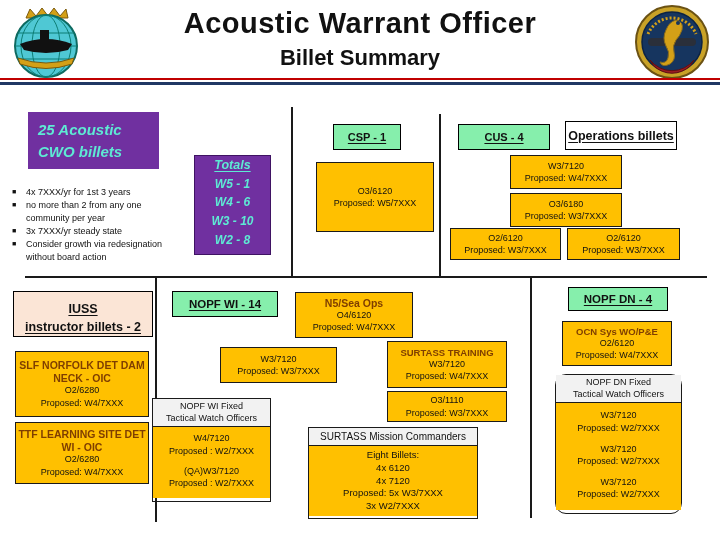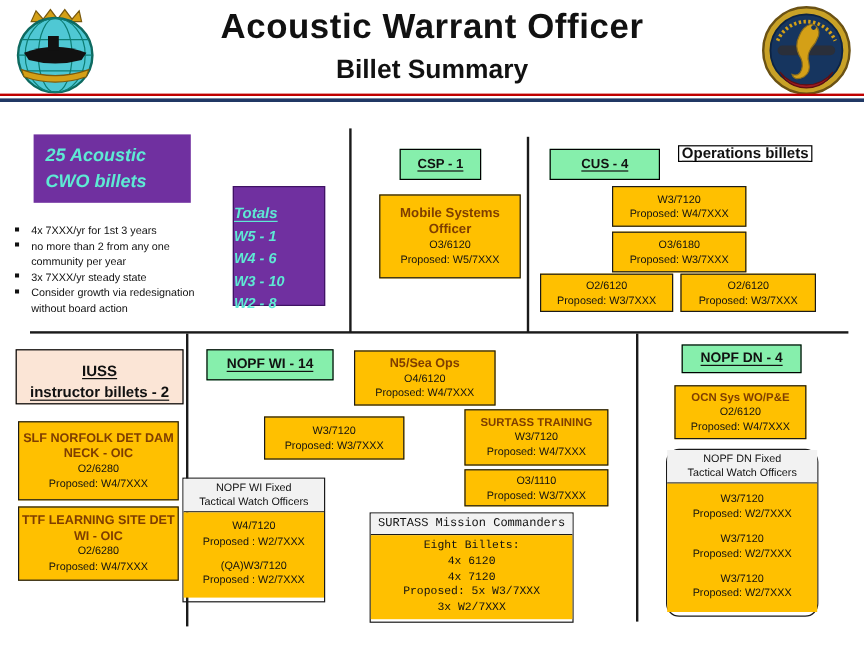--- a/index.html
+++ b/index.html
@@ -15,21 +15,21 @@
     font-size:29px; font-weight:bold; color:#111; letter-spacing:0.5px; }
   .slide-subtitle { left:0; top:45px; width:720px; text-align:center;
     font-size:22px; font-weight:bold; color:#111; }
   .rule-red { left:0; top:78px; width:720px; height:2px; background:#C00000; }
   .rule-navy { left:0; top:82px; width:720px; height:3px; background:#203864; }
 
   .purple-box { background:#7030A0; color:#5eead4;font-style:italic; }
   .title-box { left:28px; top:112px; width:131px; height:57px; padding:7px 6px 0 10px;
     font-size:15px; font-weight:bold; line-height:1.45; }
   .totals-box { left:194px; top:155px; width:77px; height:100px; border:1px solid #3f1363;
-    text-align:left; font-weight:bold; padding-top:13px; }
+    text-align:center; font-weight:bold; padding-top:0; }
   .totals-title { font-size:12.5px; line-height:1.5; }
   .totals-row { font-size:12px; line-height:1.55; }
 
   .bullets { left:12px; top:186px; width:152px; }
   .bullet { display:flex; font-size:9px; color:#111; line-height:1.45; }
   .bullet .mk { width:14px; font-size:7px; padding-top:1px; flex:0 0 14px; }
 
   .divider { background:#1a1a1a; }
 
   .hdr { border:1.5px solid #000; display:flex; align-items:center; justify-content:center;
@@ -122,28 +122,27 @@
     <div class="totals-title u">Totals</div>
     <div class="totals-row">W5  -  1</div>
     <div class="totals-row">W4  -  6</div>
     <div class="totals-row">W3  -  10</div>
     <div class="totals-row">W2  -  8</div>
   </div>
 
   <div class="abs hdr hdr-pink" style="left:333px; top:124px; width:68px; height:26px; font-size:11px;">CSP - 1</div>
 
   <div class="abs gold" style="left:316px; top:162px; width:118px; height:70px;">
-    <div class="t" style="font-size:11px;">Mobile Systems Officer</div>
     <div class="c">O3/6120</div>
     <div class="p">Proposed: W5/7XXX</div>
   </div>
 
   <div class="abs hdr hdr-pink" style="left:458px; top:124px; width:92px; height:26px; font-size:11px;">CUS - 4</div>
 
-  <div class="abs hdr hdr-white" style="left:565px; top:121px; width:112px; height:14px; font-size:12.5px;">Operations billets</div>
+  <div class="abs hdr hdr-white" style="left:565px; top:121px; width:112px; height:29px; font-size:12.5px;">Operations billets</div>
 
   <div class="abs gold" style="left:510px; top:155px; width:112px; height:34px;">
     <div class="c">W3/7120</div>
     <div class="p">Proposed: W4/7XXX</div>
   </div>
   <div class="abs gold" style="left:510px; top:193px; width:112px; height:34px;">
     <div class="c">O3/6180</div>
     <div class="p">Proposed: W3/7XXX</div>
   </div>
   <div class="abs gold" style="left:450px; top:228px; width:111px; height:32px;">
@@ -202,21 +201,21 @@
     <div class="t" style="font-size:9.5px;">SURTASS TRAINING</div>
     <div class="c">W3/7120</div>
     <div class="p">Proposed: W4/7XXX</div>
   </div>
 
   <div class="abs gold" style="left:387px; top:391px; width:120px; height:31px;">
     <div class="c">O3/1110</div>
     <div class="p">Proposed: W3/7XXX</div>
   </div>
 
-  <div class="abs combo" style="left:308px; top:427px; width:170px; height:92px;font-family:Liberation Mono, monospace;">
+  <div class="abs combo" style="left:308px; top:427px; width:170px; height:92px;">
     <div class="ghead" style="font-size:10px;">SURTASS Mission Commanders</div>
     <div class="gbody" style="height:70px; padding-top:3px; font-size:9.5px;">
       <div class="entry">Eight Billets:</div>
       <div class="entry">4x 6120</div>
       <div class="entry">4x 7120</div>
       <div class="entry">Proposed: 5x  W3/7XXX</div>
       <div class="entry">3x  W2/7XXX</div>
     </div>
   </div>
 

